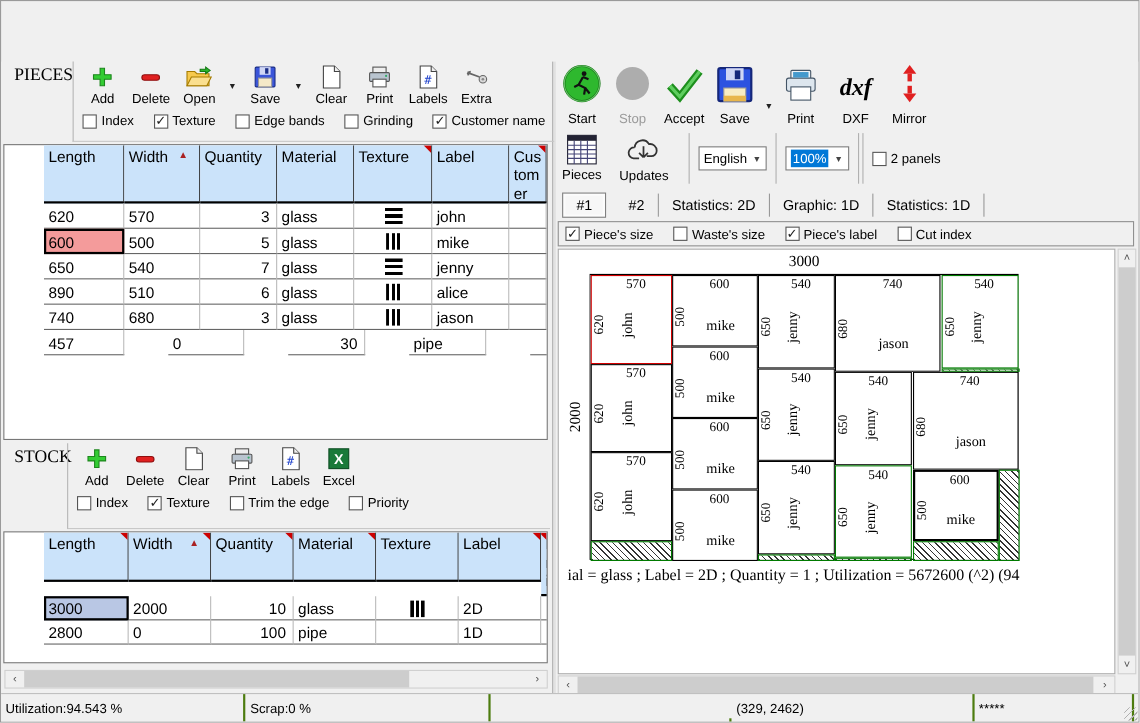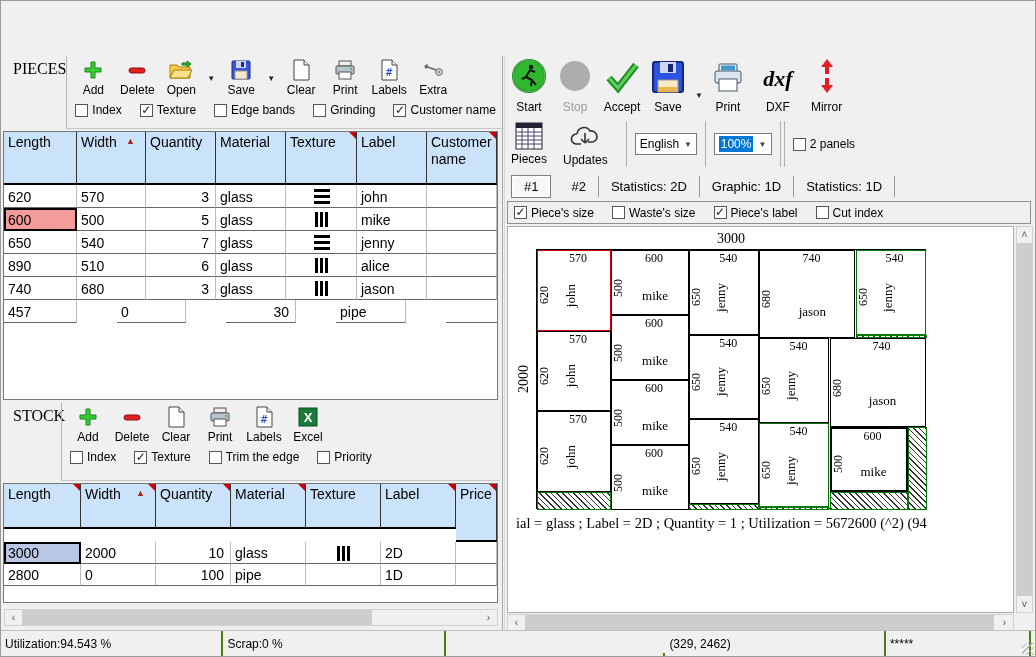--- a/index.html
+++ b/index.html
@@ -30,21 +30,21 @@
   .tbbtn svg { display:block; }
   .tbbtn .lbl { font-size:12px; margin-top:2px; white-space:nowrap; }
   .ddcaret { font-size:8px; color:#222; margin:0 8px 14px 0; }
   .cbrow { display:flex; align-items:center; padding:4px 0 4px 8px; }
   .cbwrap { display:flex; align-items:center; margin-right:18px; }
   .cb { width:13px; height:13px; background:#fff; border:1px solid #555; font-size:12px; line-height:11px; text-align:center; color:#222; flex:none; }
   .cbl { font-size:12px; margin-left:4px; white-space:nowrap; }
 
   
   .tbl { position:absolute; background:#fff; border:1px solid #777; overflow:hidden; }
-  .trow { display:grid; }
+  .trow { display:grid;padding-left:36px; }
   .hcell { background:#cbe3fa; border-right:1px solid #333; border-bottom:2px solid #000; font-size:14px; padding:2px 1px 0 4px; position:relative; overflow:hidden; word-break:break-word; line-height:1.2; }
   .sortarr { color:#a22; font-size:9px; position:absolute; top:4px; right:10px; }
   .cornermark { position:absolute; top:0; right:0; width:0; height:0; border-top:7px solid #c00; border-left:7px solid transparent; }
   .bcell { border-right:1px solid #bbb; border-bottom:1px solid #666; font-size:14px; padding:1px 3px 0 4px; white-space:nowrap; overflow:hidden; position:relative; display:flex; align-items:center; }
   .bcell.num { justify-content:flex-end; padding-right:6px; }
   .bcell.ctr { justify-content:center; }
   .selcell-p { background:#f49b9b; outline:2px solid #000; outline-offset:-2px; }
   .selcell-s { background:#b9c7e4; outline:2px solid #000; outline-offset:-2px; }
   .tex-h { width:16px; height:15px; background:repeating-linear-gradient(to bottom,#000 0 3px,transparent 3px 6px); }
   .tex-v { width:13px; height:15px; background:repeating-linear-gradient(to right,#000 0 3px,transparent 3px 5px); }

